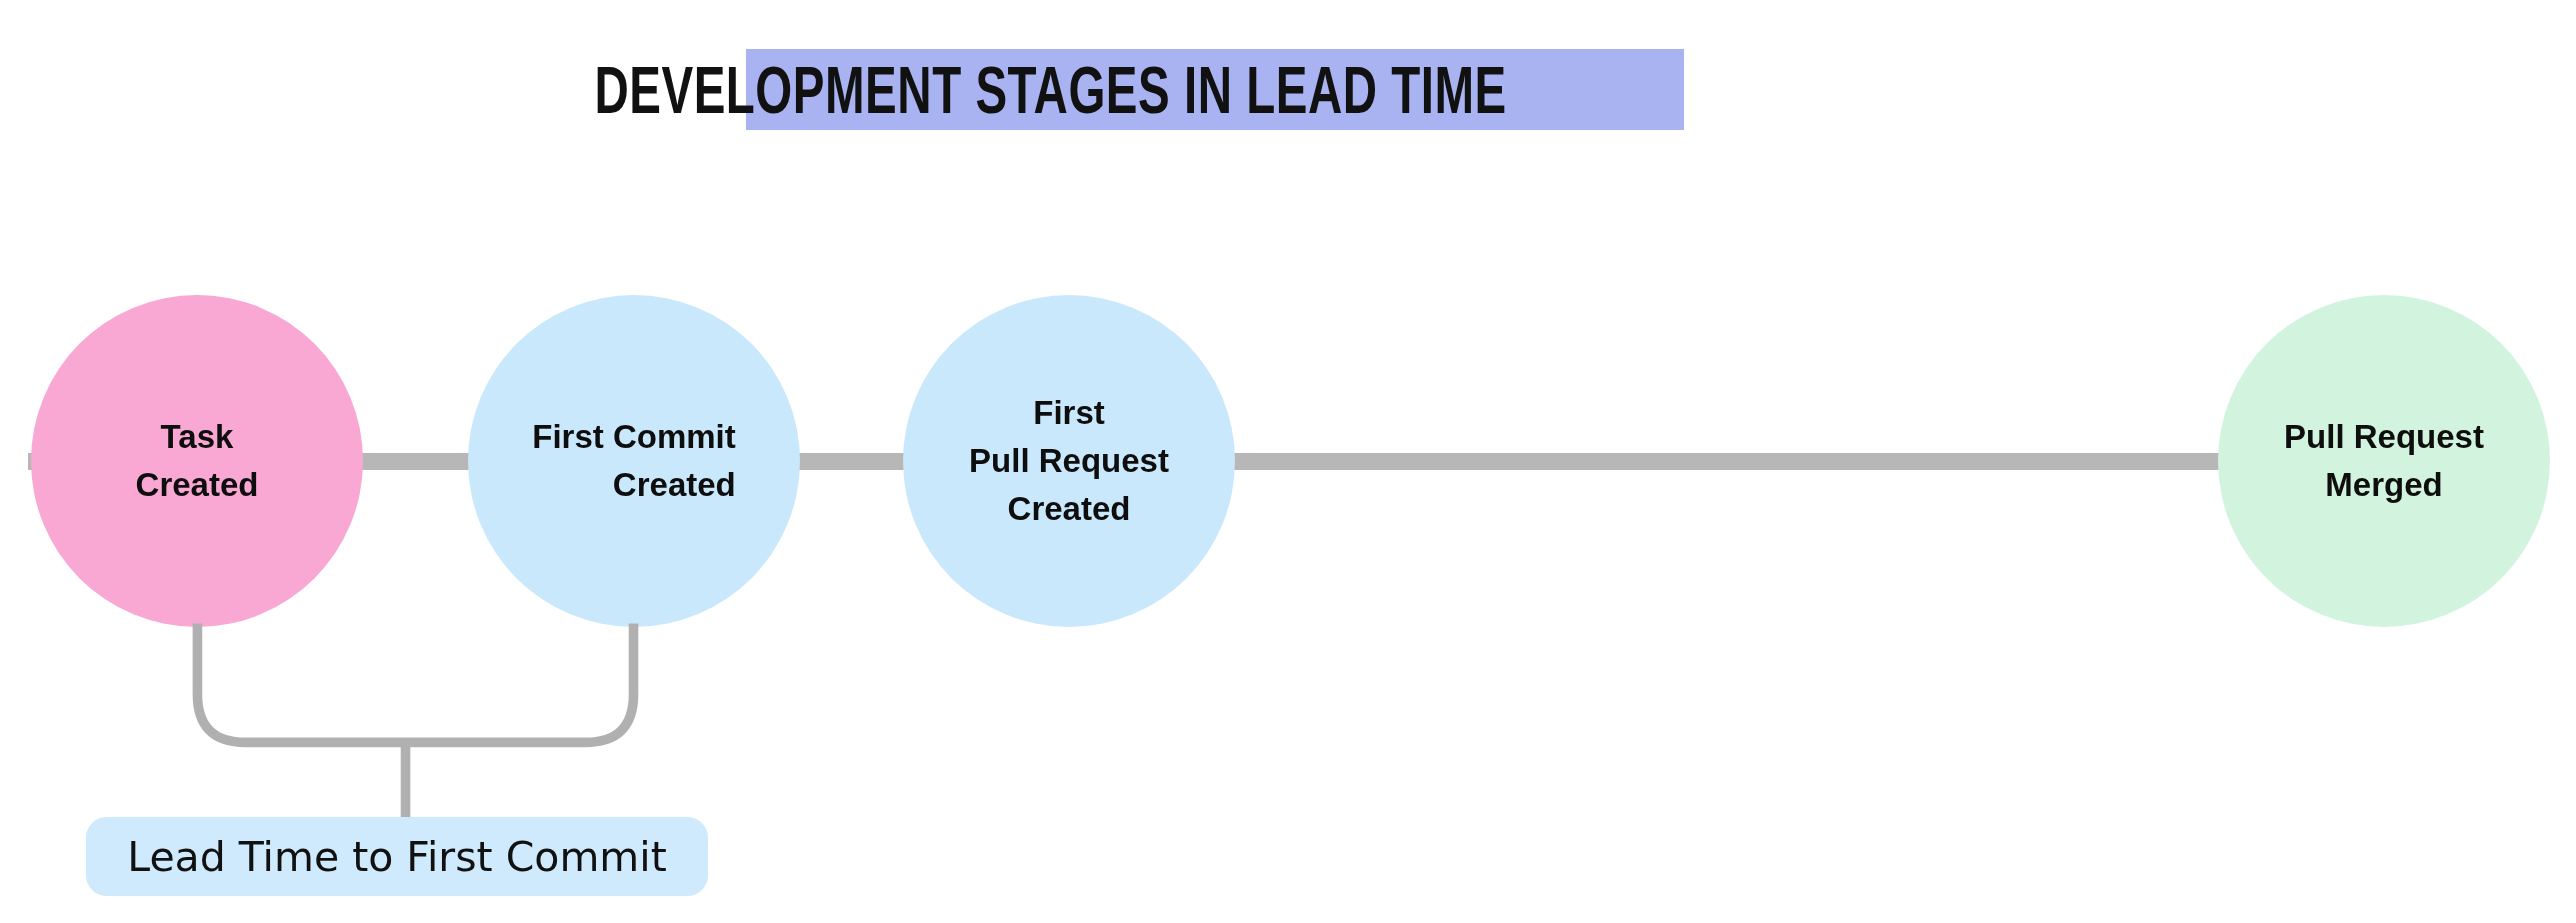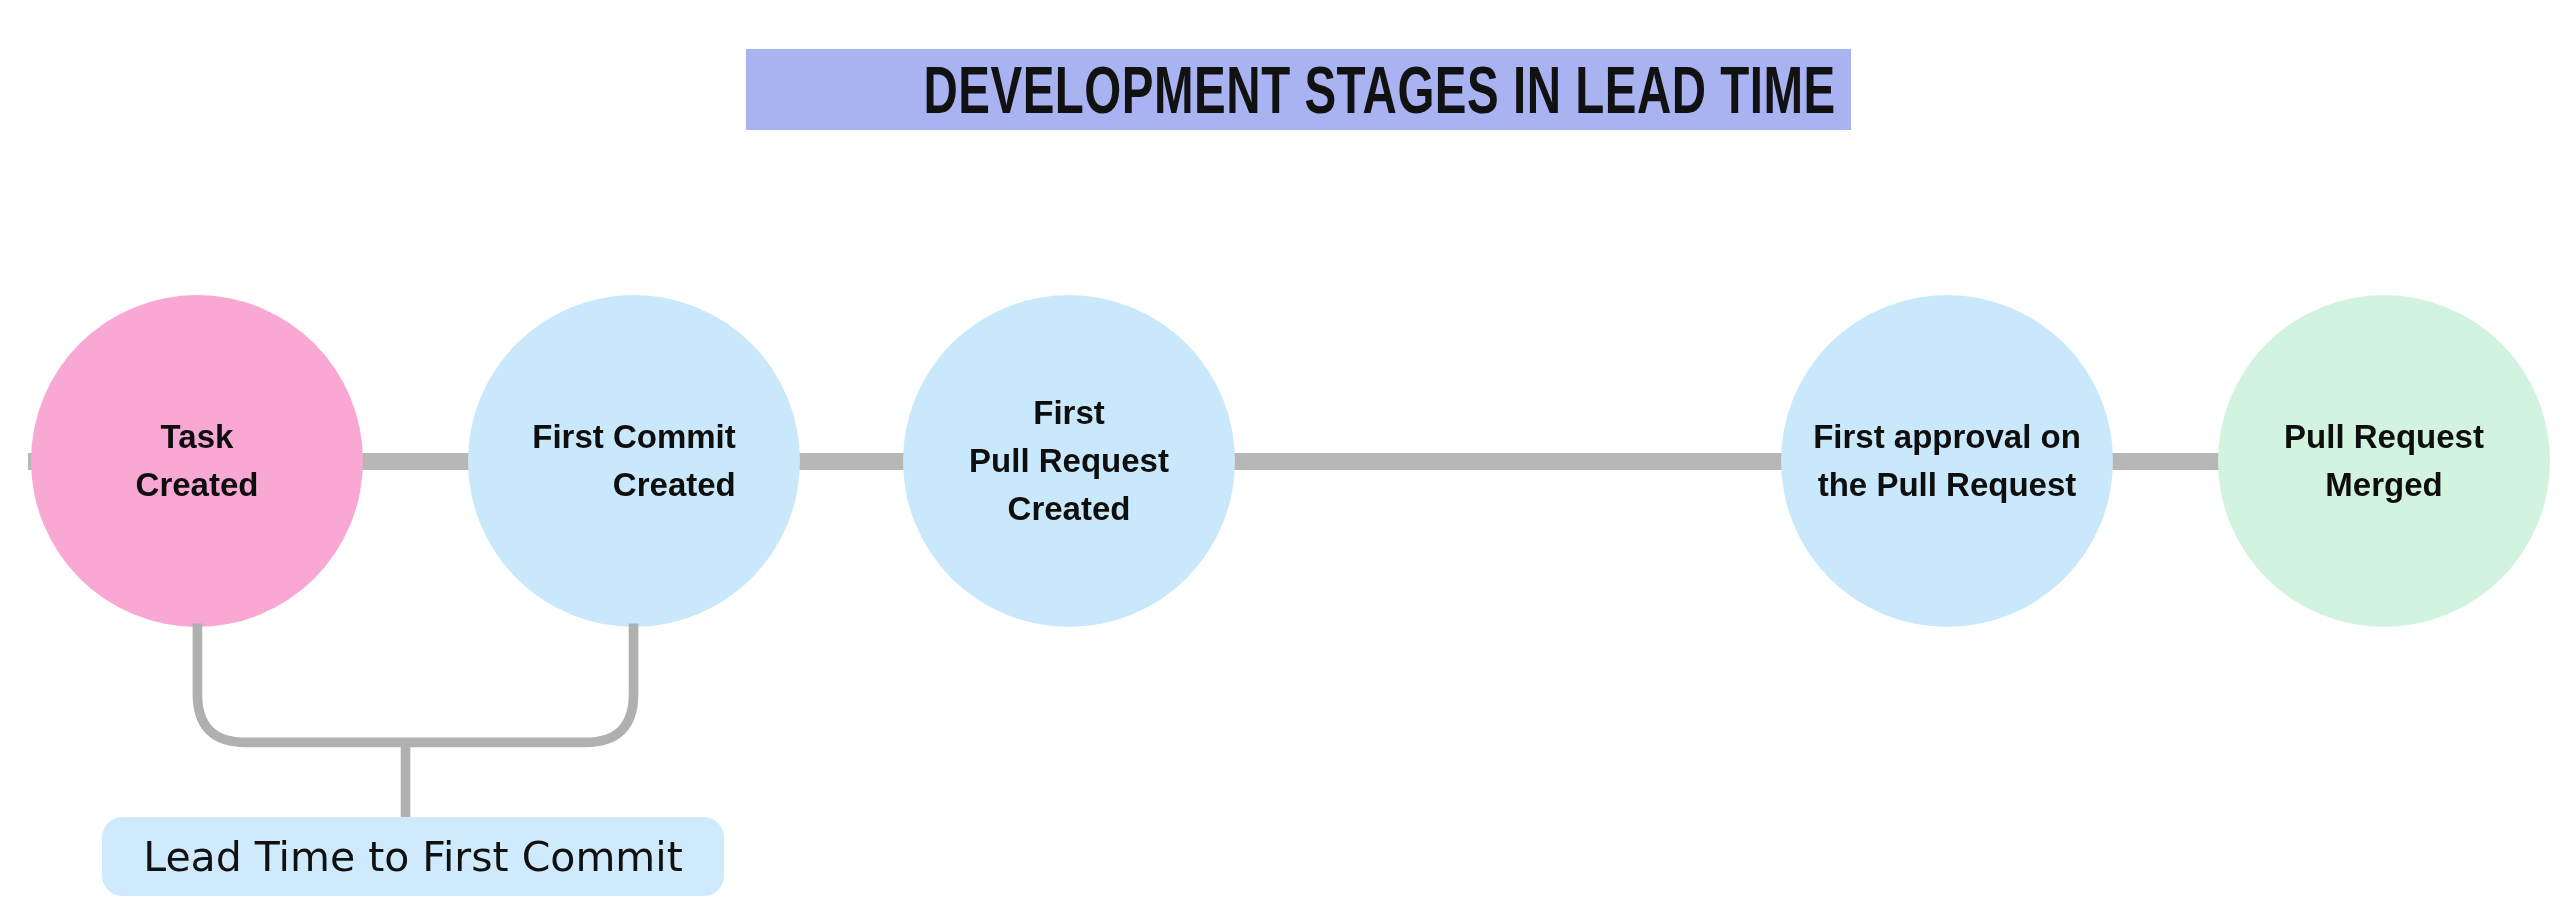--- a/index.html
+++ b/index.html
@@ -14,25 +14,25 @@
     height: 923px;
     background: #ffffff;
     overflow: hidden;
   }
 
   
   .title-box {
     position: absolute;
     left: 746px;
     top: 49px;
-    width: 1105px;
+    width: 938px;
     height: 81px;
     display: flex;
     align-items: center;
-    justify-content: flex-start;
+    justify-content: flex-end;
   }
   .title-text {
     font-size: 66px;
     font-weight: bold;
     color: #111111;
     letter-spacing: 0.7px;
     white-space: nowrap;
     transform: scaleX(0.72);
     transform-origin: center;
   }
@@ -90,21 +90,20 @@
     position: absolute;
     left: 86px;
     top: 817px;
     width: 622px;
     height: 79px;
     border-radius: 20.6px;
     display: flex;
     align-items: center;
     justify-content: center;
     z-index: 4;
-    margin-left: 16px;
   }
   .annotation-text {
     font-family: "DejaVu Sans", sans-serif;
     font-size: 41px;
     color: #111111;
     white-space: nowrap;
   }
 </style>
 </head>
 <body>
@@ -127,24 +126,20 @@
 Created</div>
   </div>
 
   <div class="stage s3" style="background-color: rgb(202, 232, 251); text-align: center;">
     <div class="stage-label">First
 Pull Request
 Created</div>
   </div>
 
 
-  <div class="stage s5" style="background-color: rgb(202, 232, 251);">
-    <div class="stage-label">First approval on
-the Pull Request</div>
-  </div>
 
   <div class="stage s6" style="background-color: rgb(210, 244, 223);">
     <div class="stage-label">Pull Request
 Merged</div>
   </div>
 
   <svg class="bracket-svg" viewBox="0 0 3750 1344" xmlns="http://www.w3.org/2000/svg">
     <path d="M287 908 V1011 Q287 1081 357 1081 H852 Q922 1081 922 1011 V908 M590 1081 V1192" fill="none" stroke="#b0b0b0" stroke-width="14" style="stroke: rgb(176, 176, 176);"></path>
   </svg>
 

